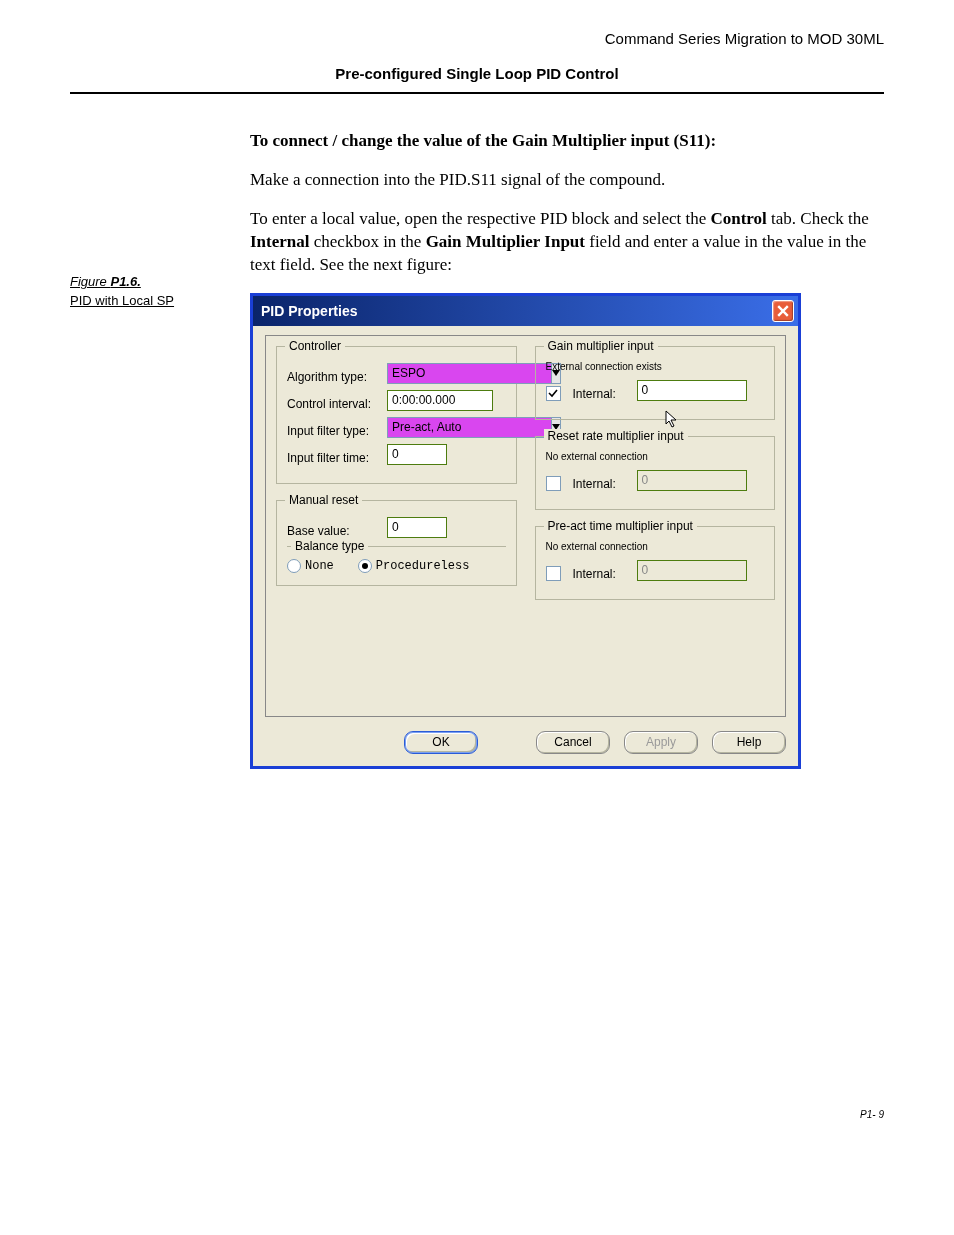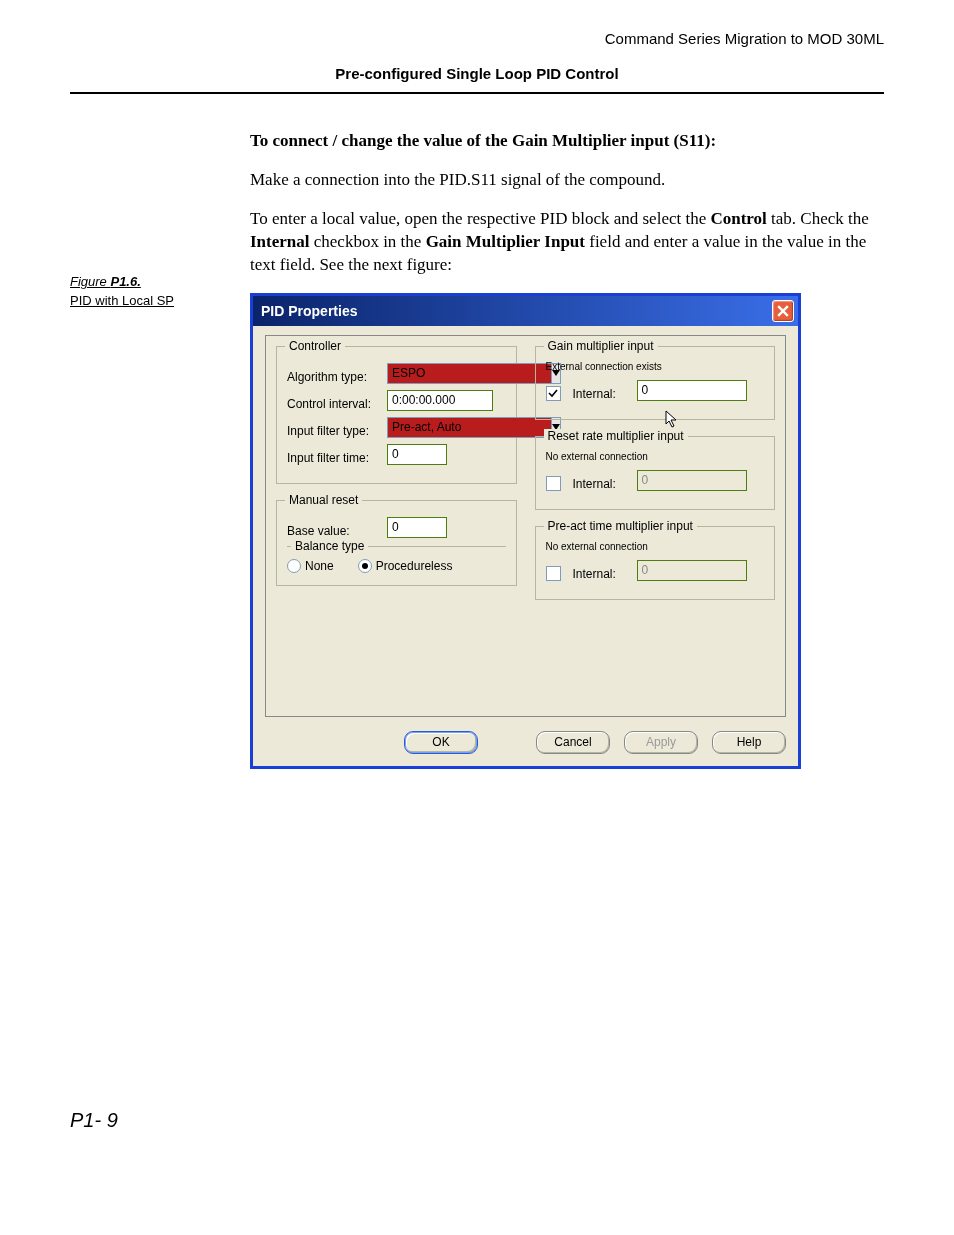--- a/index.html
+++ b/index.html
@@ -172,21 +172,21 @@
   }
   .select-wrap {
     display: flex;
     align-items: stretch;
     width: 112px;
   }
   .select-wrap input {
     flex: 1;
     border: 1px solid #7f9db9;
     border-right: none;
-    background: #b91c1c;
+    background: #d946ef;
     font-size: 12px;
     padding: 1px 4px;
     height: 17px;
     font-family: Tahoma, Arial, sans-serif;
   }
   .select-wrap .dd {
     width: 16px;
     background: #e6e6e6;
     border: 1px solid #7f9db9;
     display: flex;
@@ -219,20 +219,21 @@
   }
   .status-text {
     font-size: 10px;
     margin: 4px 0 8px 0;
   }
   .balance-row {
     display: flex;
     gap: 24px;
     align-items: flex-end;
     margin-top: 4px;
+    font-family: Liberation Mono, monospace;
   }
   .balance-row .opt {
     display: flex;
     align-items: center;
     font-size: 12px;
   }
   .button-row {
     display: flex;
     justify-content: flex-end;
     gap: 14px;
@@ -254,23 +255,24 @@
     box-shadow: 0 0 0 1px #7aa0f0 inset, inset 2px 2px 0 #fff, inset -2px -2px 0 #b5b5a0;
   }
   .btn.disabled {
     color: #9a9a9a;
   }
   .cursor-icon {
     position: absolute;
     pointer-events: none;
   }
   .footer {
+    text-align: right;
     font-style: italic;
     font-family: Arial, sans-serif;
-    font-size: 20px;
+    font-size: 10px;
     margin-top: 340px;
   }
   .gap-right { width: 30px; }
 </style>
 </head>
 <body>
 
 <div class="page">
   <div class="header-right">Command Series Migration to MOD 30ML</div>
   <div class="header-bold">Pre-configured Single Loop PID Control</div>

